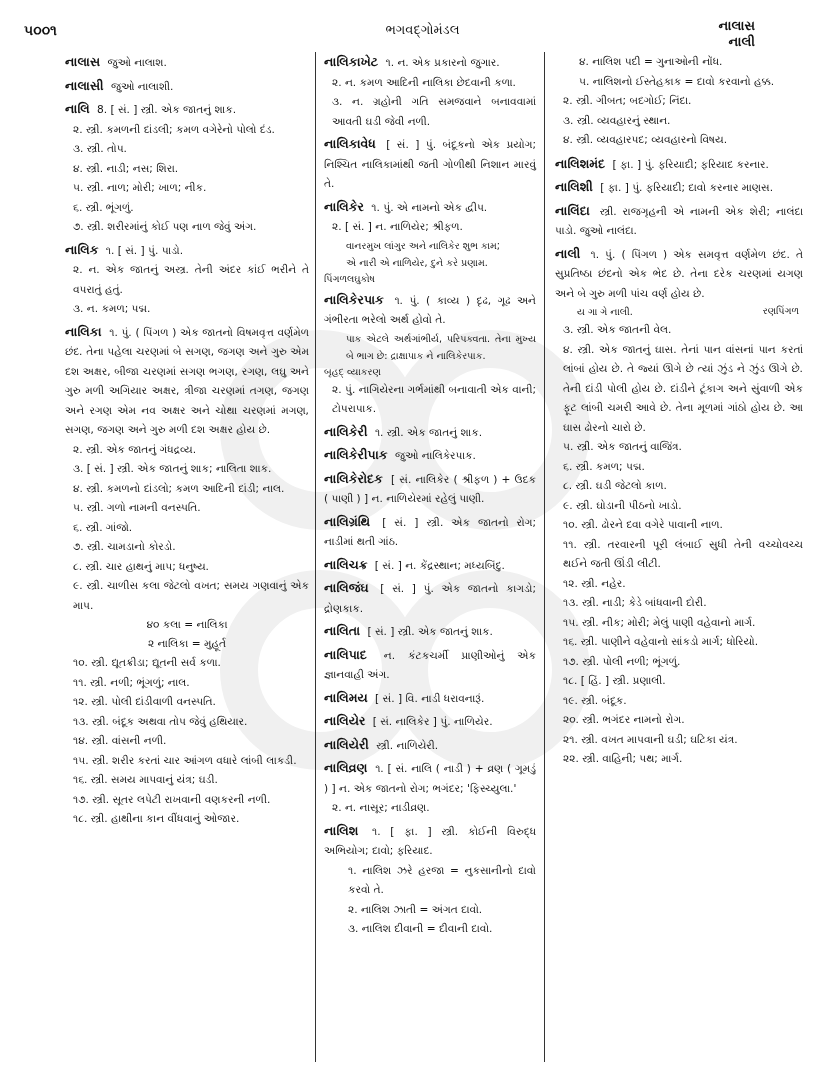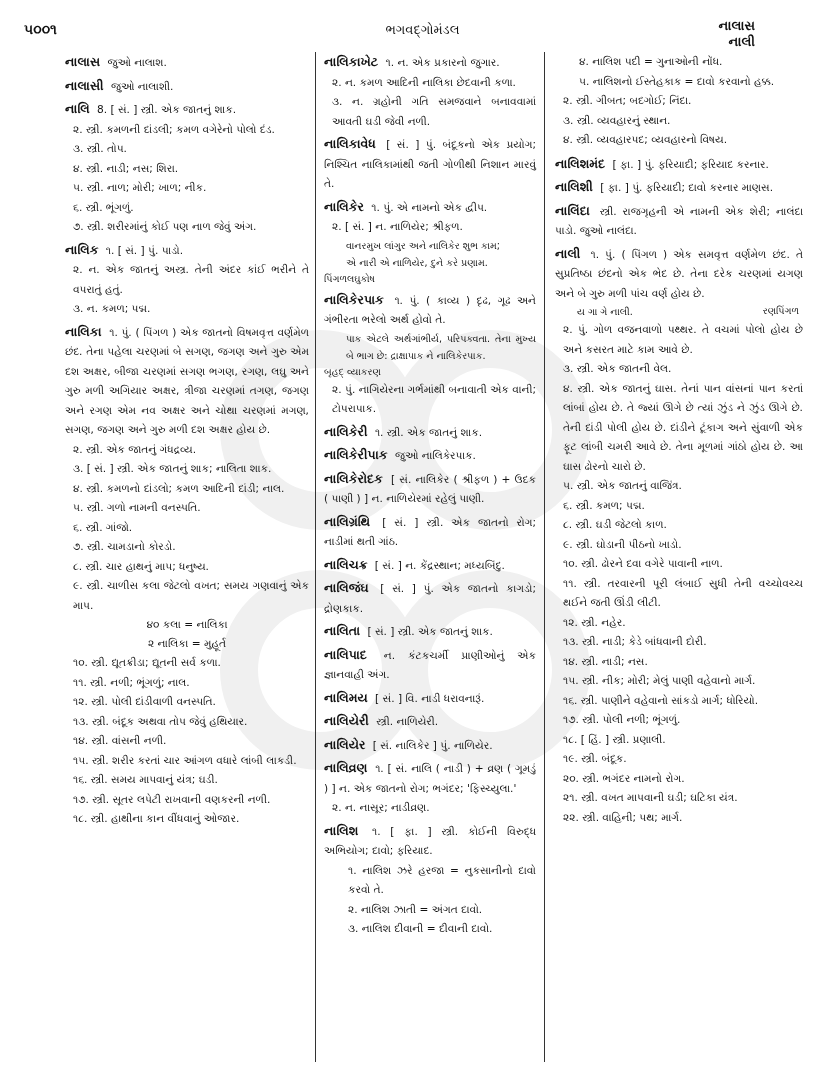--- a/index.html
+++ b/index.html
@@ -8,21 +8,21 @@
 
   .watermark {
     position: absolute; left: 200px; top: 330px; width: 420px; height: 480px;
     pointer-events: none; z-index: 0;
   }
   .watermark .ring {
     position: absolute; border: 38px solid #f0f0f0; border-radius: 50%;
   }
 
   .header {
-    position: absolute; left: 0; top: 0; width: 775px; height: 52px; z-index: 1; font-family: Liberation Serif, serif;
+    position: absolute; left: 0; top: 0; width: 775px; height: 52px; z-index: 1;
   }
   .page-no { position: absolute; left: 24px; top: 22px; font-weight: bold; font-size: 14px; }
   .title { position: absolute; left: 10px; width: 825px; top: 22px; text-align: center; font-size: 13px; }
   .guide { position: absolute; right: 20px; top: 18px; text-align: right; font-weight: bold; font-size: 13px; line-height: 16px; }
 
   .columns { position: absolute; top: 52px; left: 22px; width: 790px; height: 1010px; z-index: 1; display: flex; margin-left: 37px; }
   .col { position: relative; height: 100%; padding: 0 6px; }
   .col1 { width: 256px; }
   .col2 { width: 230px; border-left: 1px solid #333; border-right: 1px solid #333; padding-left: 8px; padding-right: 8px; }
   .col3 { width: 264px; padding-left: 10px; }
@@ -163,26 +163,26 @@
     </div>
     <div class="entry">
       <span class="hw">નાલિપાદ</span>
       <span>ન. કંટકચર્મી પ્રાણીઓનું એક જ્ઞાનવાહી અંગ.</span>
     </div>
     <div class="entry">
       <span class="hw">નાલિમય</span>
       <span>[ સં. ] વિ. નાડી ધરાવનારૂં.</span>
     </div>
     <div class="entry">
+      <span class="hw">નાલિયેર</span>
+      <span>[ સં. નાલિકેર ] પું. નાળિયેર.</span>
+    </div>
+    <div class="entry">
       <span class="hw">નાલિયેરી</span>
       <span>સ્ત્રી. નાળિયેરી.</span>
-    </div>
-    <div class="entry">
-      <span class="hw">નાલિયેર</span>
-      <span>[ સં. નાલિકેર ] પું. નાળિયેર.</span>
     </div>
     <div class="entry">
       <span class="hw">નાલિવ્રણ</span>
       <span>૧. [ સં. નાલિ ( નાડી ) + વ્રણ ( ગૂમડું ) ] ન. એક જાતનો રોગ; ભગંદર; 'ફિસ્ચ્યુલા.'</span>
       <div class="sense">૨. ન. નાસૂર; નાડીવ્રણ.</div>
     </div>
     <div class="entry">
       <span class="hw">નાલિશ</span>
       <span>૧. [ ફા. ] સ્ત્રી. કોઈની વિરુદ્ધ અભિયોગ; દાવો; ફરિયાદ.</span>
       <div class="sub">૧. નાલિશ ઝરે હરજા = નુકસાનીનો દાવો કરવો તે.</div>
@@ -210,32 +210,30 @@
       <span class="hw">નાલિંદા</span>
       <span>સ્ત્રી. રાજગૃહની એ નામની એક શેરી; નાલંદા પાડો. જુઓ નાલંદા.</span>
     </div>
     <div class="entry">
       <span class="hw">નાલી</span>
       <span>૧. પું. ( પિંગળ ) એક સમવૃત્ત વર્ણમેળ છંદ. તે સુપ્રતિષ્ઠા છંદનો એક ભેદ છે. તેના દરેક ચરણમાં યગણ અને બે ગુરુ મળી પાંચ વર્ણ હોય છે.</span>
       <div style="display:flex;justify-content:space-between;">
         <span class="quote">ય ગા ગે નાલી.</span>
         <span class="source">રણપિંગળ</span>
       </div>
-      <div class="sense">૨. પું. ગોળ વજનવાળો પથ્થર. તે વચમાં પોલો હોય છે અને કસરત માટે કામ આવે છે.</div>
       <div class="sense">૩. સ્ત્રી. એક જાતની વેલ.</div>
       <div class="sense">૪. સ્ત્રી. એક જાતનું ઘાસ. તેનાં પાન વાંસનાં પાન કરતાં લાંબાં હોય છે. તે જ્યાં ઊગે છે ત્યાં ઝુંડ ને ઝુંડ ઊગે છે. તેની દાંડી પોલી હોય છે. દાંડીને ટૂંકાગ અને સુંવાળી એક ફૂટ લાંબી ચમરી આવે છે. તેના મૂળમાં ગાંઠો હોય છે. આ ઘાસ ઢોરનો ચારો છે.</div>
       <div class="sense">૫. સ્ત્રી. એક જાતનું વાજિંત્ર.</div>
       <div class="sense">૬. સ્ત્રી. કમળ; પદ્મ.</div>
       <div class="sense">૮. સ્ત્રી. ઘડી જેટલો કાળ.</div>
       <div class="sense">૯. સ્ત્રી. ઘોડાની પીઠનો ખાડો.</div>
       <div class="sense">૧૦. સ્ત્રી. ઢોરને દવા વગેરે પાવાની નાળ.</div>
       <div class="sense">૧૧. સ્ત્રી. તરવારની પૂરી લંબાઈ સુધી તેની વચ્ચોવચ્ચ થઈને જતી ઊંડી લીટી.</div>
       <div class="sense">૧૨. સ્ત્રી. નહેર.</div>
       <div class="sense">૧૩. સ્ત્રી. નાડી; કેડે બાંધવાની દોરી.</div>
-      <div class="sense">૧૪. સ્ત્રી. નાડી; નસ.</div>
       <div class="sense">૧૫. સ્ત્રી. નીક; મોરી; મેલું પાણી વહેવાનો માર્ગ.</div>
       <div class="sense">૧૬. સ્ત્રી. પાણીને વહેવાનો સાંકડો માર્ગ; ધોરિયો.</div>
       <div class="sense">૧૭. સ્ત્રી. પોલી નળી; ભૂંગળું.</div>
       <div class="sense">૧૮. [ હિં. ] સ્ત્રી. પ્રણાલી.</div>
       <div class="sense">૧૯. સ્ત્રી. બંદૂક.</div>
       <div class="sense">૨૦. સ્ત્રી. ભગંદર નામનો રોગ.</div>
       <div class="sense">૨૧. સ્ત્રી. વખત માપવાની ઘડી; ઘટિકા યંત્ર.</div>
       <div class="sense">૨૨. સ્ત્રી. વાહિની; પથ; માર્ગ.</div>
     </div>
   </div>

